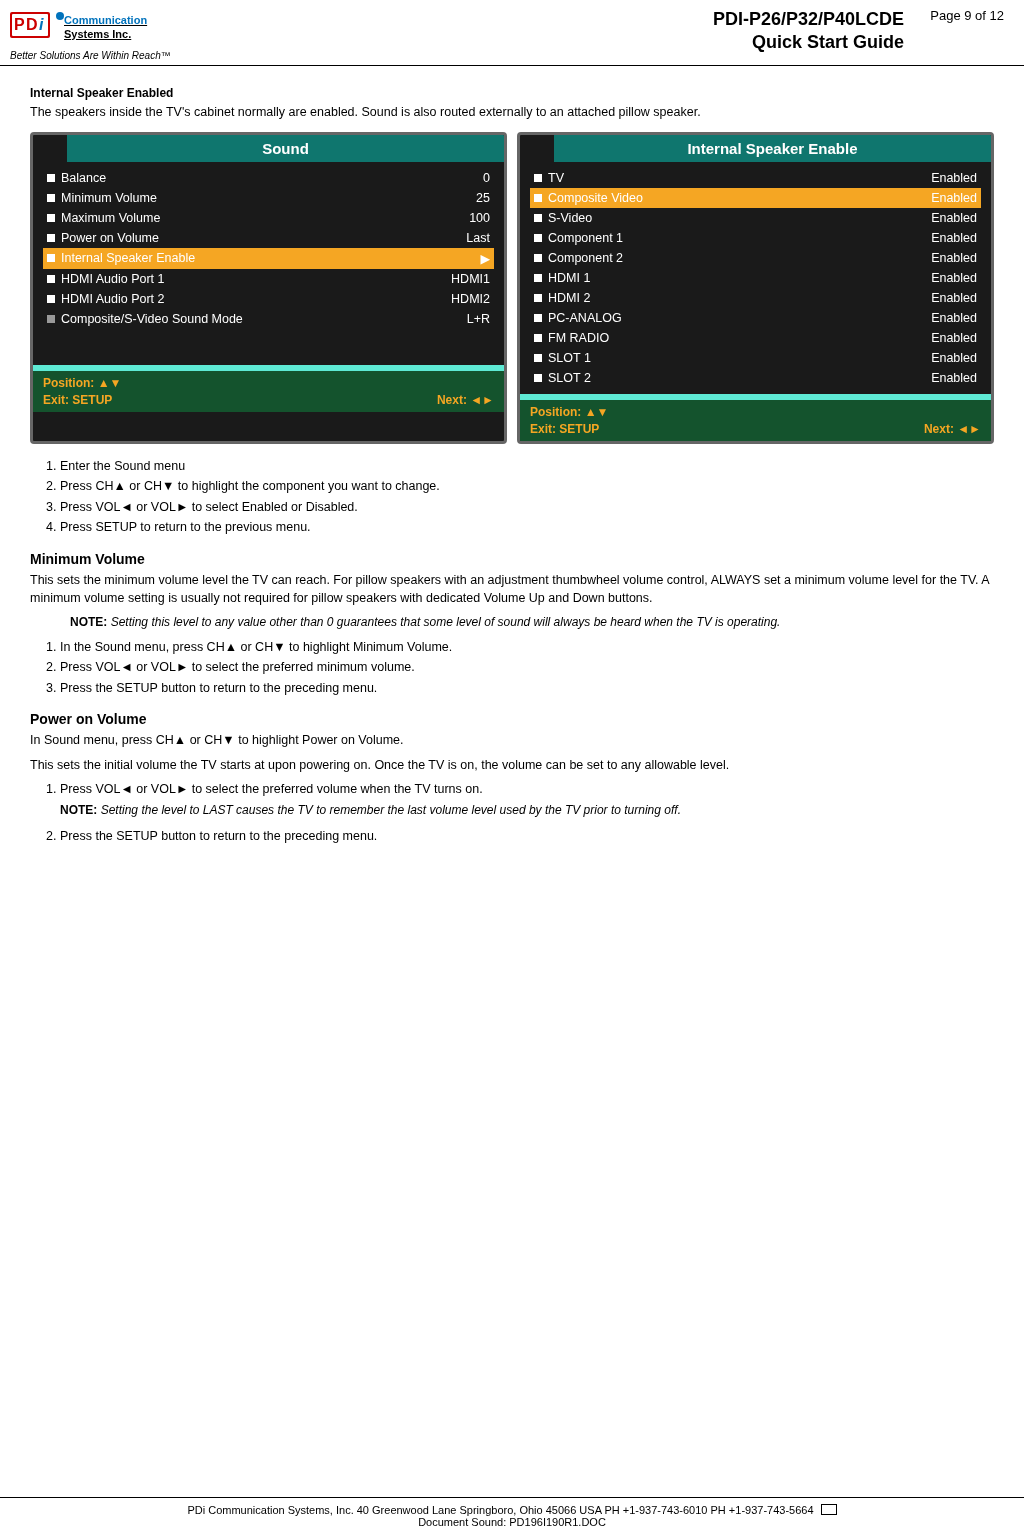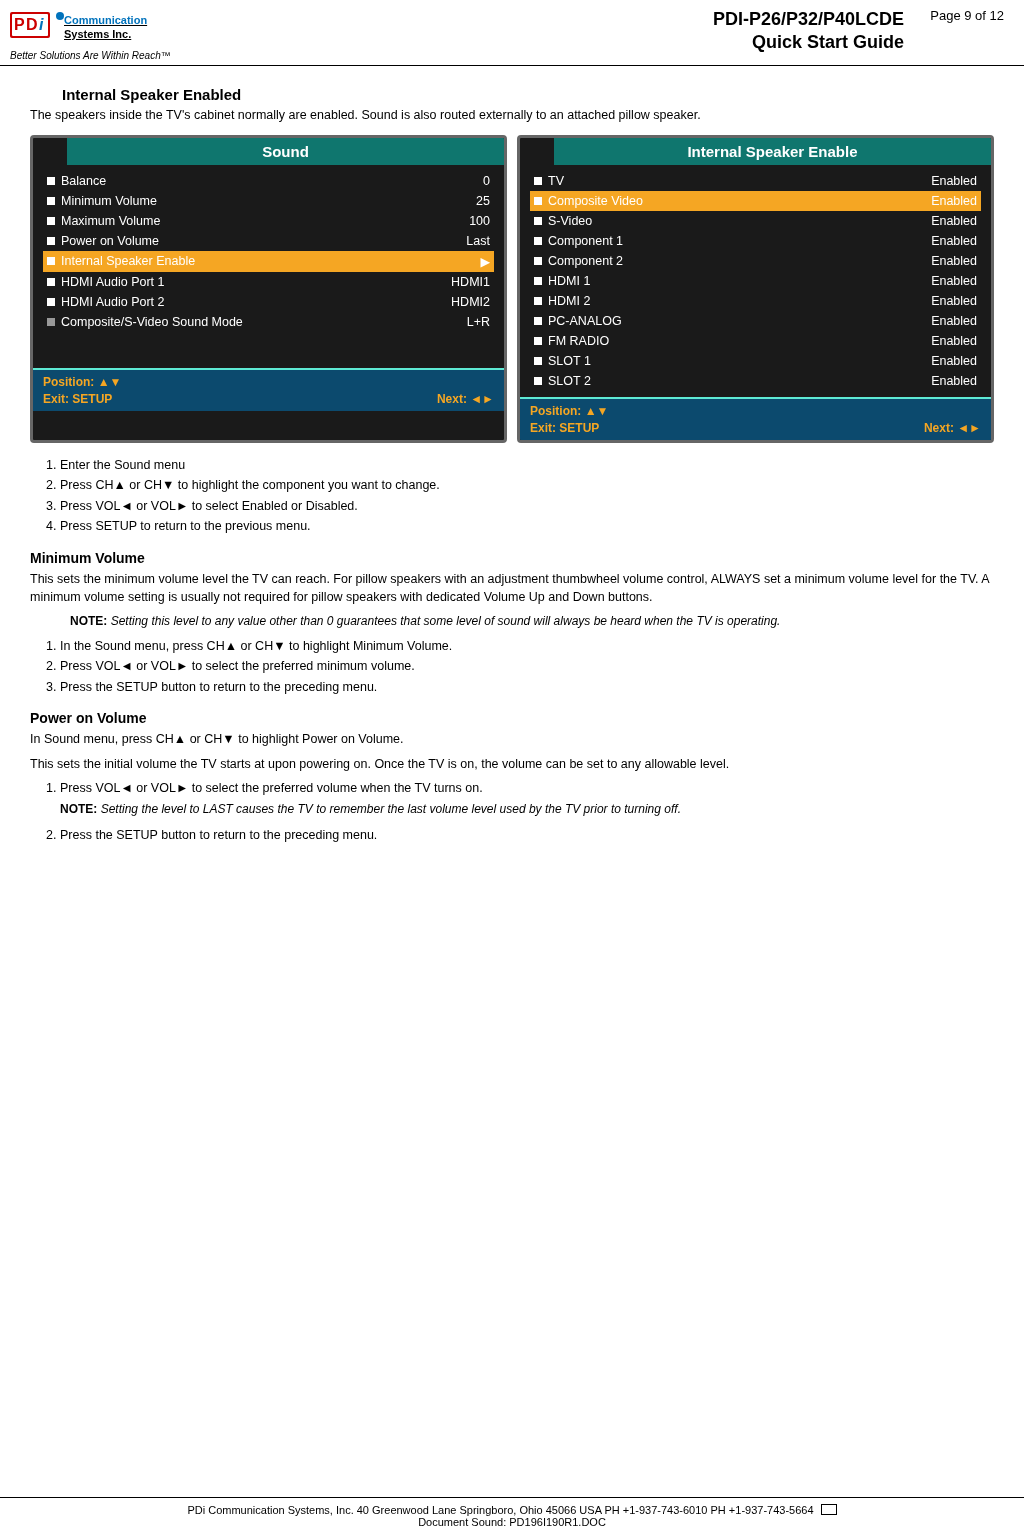--- a/index.html
+++ b/index.html
@@ -62,25 +62,24 @@
       min-width: 100px;
     }
 
     
     .content {
       padding: 10px 30px 20px 30px;
     }
 
     
     .section-heading {
-      font-size: 15px;
+      font-size: 12px;
       font-weight: bold;
       margin-bottom: 4px;
       margin-top: 10px;
-      margin-left: 32px;
     }
     .section-intro {
       font-size: 12.5px;
       margin-bottom: 10px;
       line-height: 1.4;
     }
 
     
     .tv-panels {
       display: flex;
@@ -130,22 +129,22 @@
       height: 8px;
       background: #fff;
       display: inline-block;
       flex-shrink: 0;
     }
     .panel-row .row-right {
       color: #fff;
       font-weight: normal;
     }
     .panel-footer {
-      background: #0c4a6e;
-      border-top: 2px solid #5eead4;
+      background: #14532d;
+      border-top: 6px solid #5eead4;
       padding: 5px 10px;
     }
     .panel-footer .position-line {
       color: #f5a623;
       font-size: 12px;
       font-weight: bold;
       margin-bottom: 3px;
     }
     .panel-footer .exit-line {
       display: flex;

